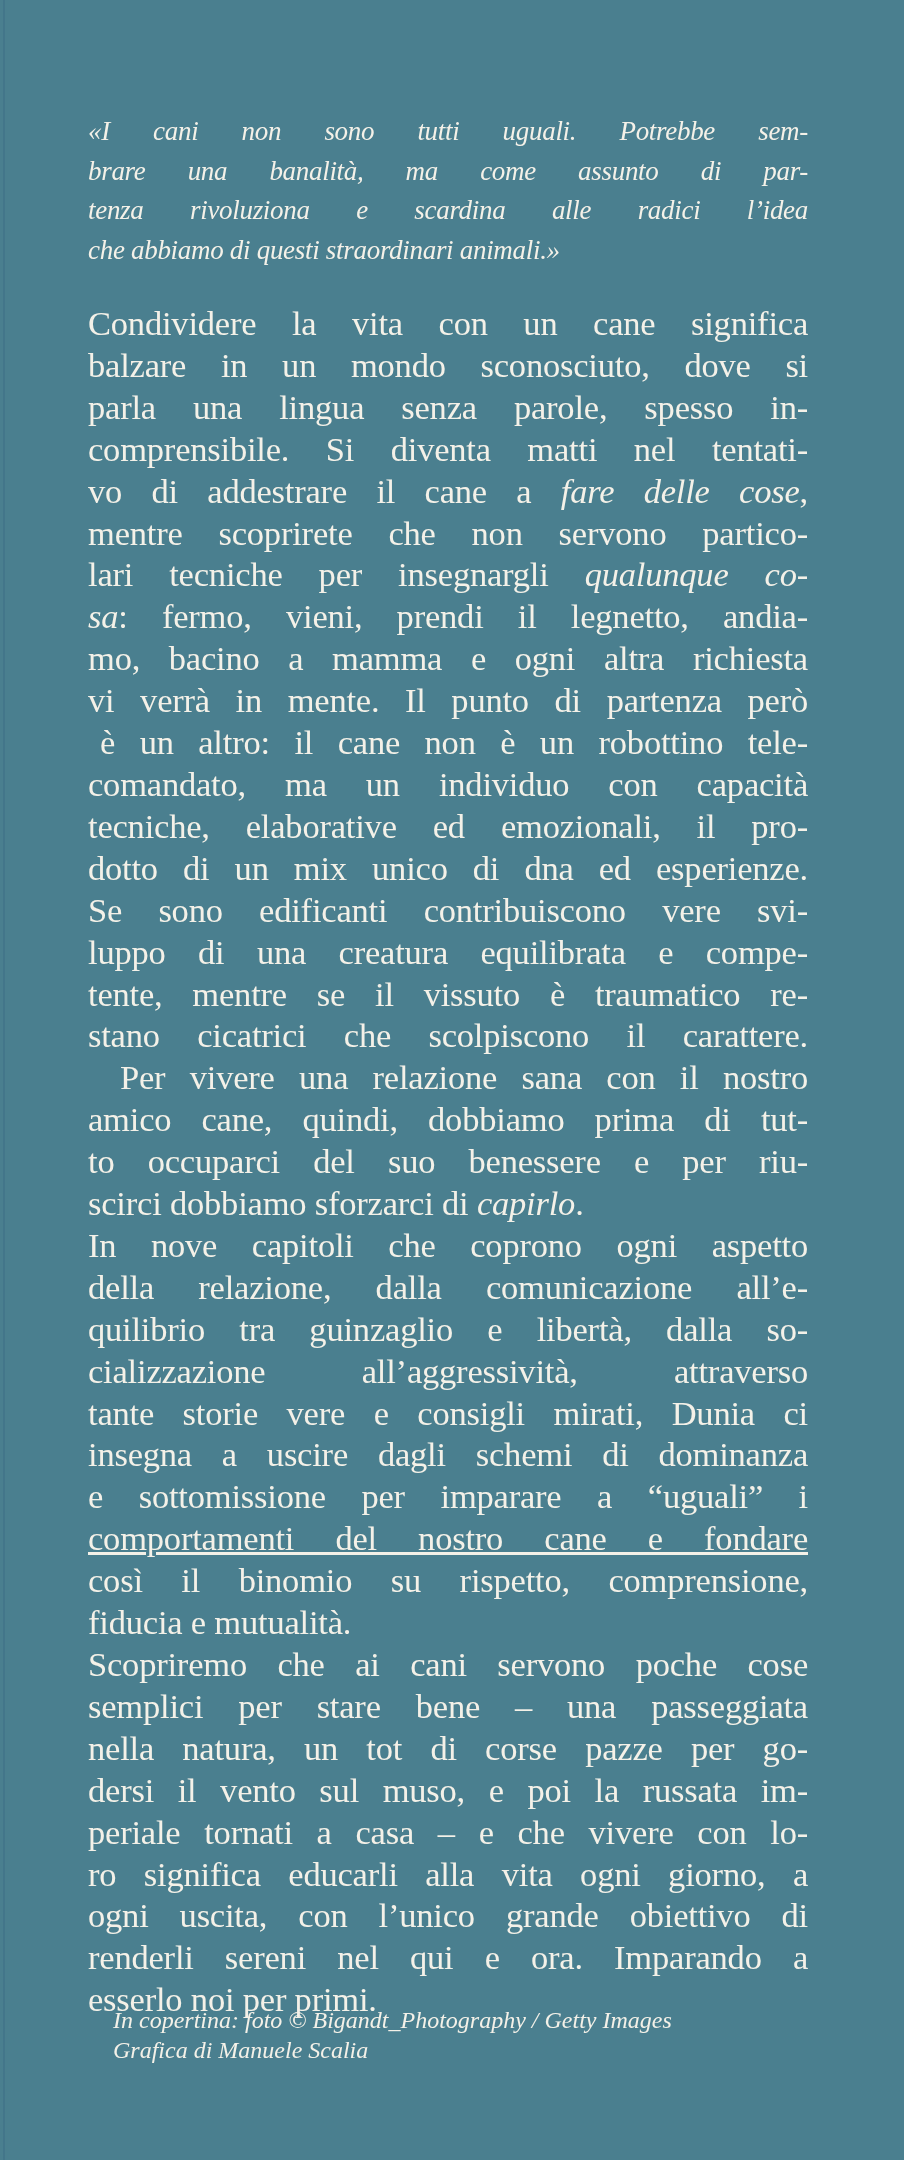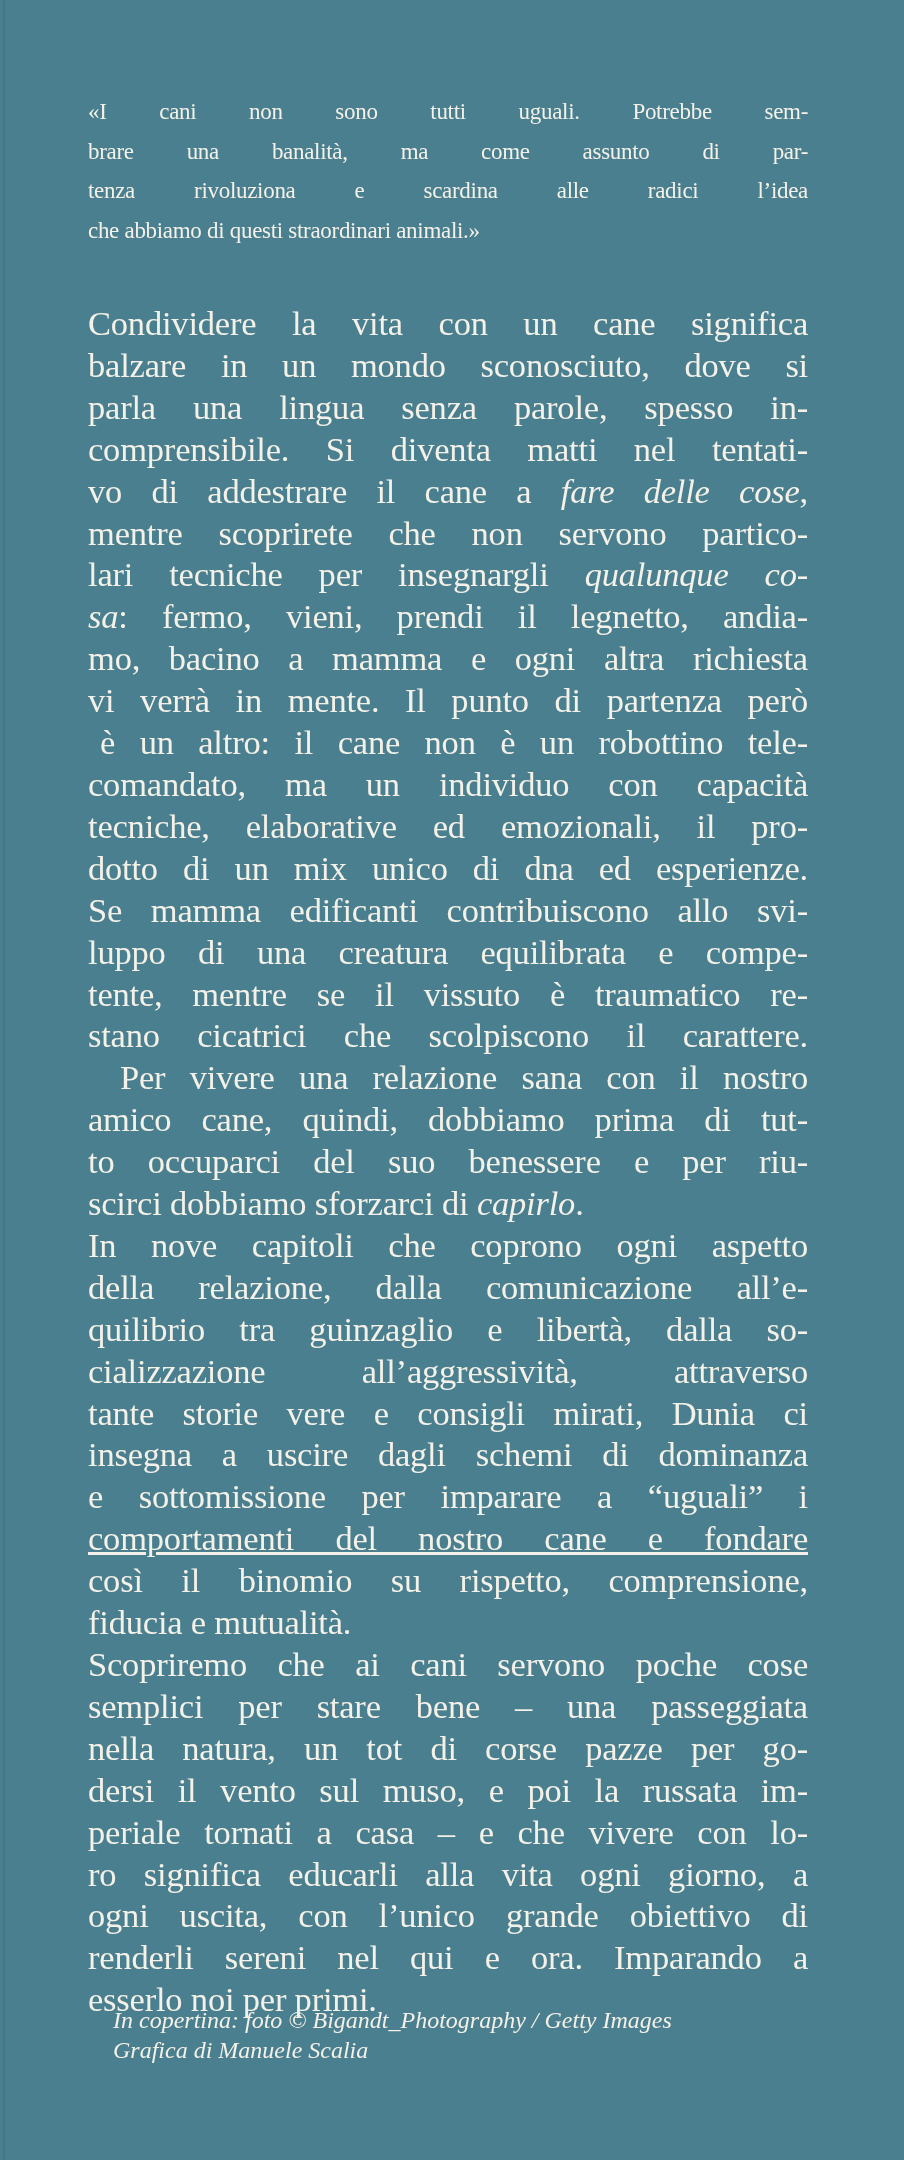--- a/index.html
+++ b/index.html
@@ -32,22 +32,23 @@
     display: block;
     white-space: nowrap;
     text-align: justify;
     text-align-last: justify;
     overflow: visible;
   }
   .line.last {
     text-align-last: left;
   }
   .quote {
-    top: 92px;
-    font-size: 23px;
+    top: 112px;
+    font-style: italic;
+    font-size: 27px;
     line-height: 39.6px;
     letter-spacing: -0.3px;
   }
   .body-text {
     top: 303px;
     font-size: 34.5px;
     line-height: 41.9px;
     letter-spacing: -0.2px;
   }
   .body-text i {
@@ -87,21 +88,21 @@
       <span class="line"><span style="white-space: nowrap; display: inline; word-spacing: 0.00195312px;"><span>vo di addestrare il cane a </span><i>fare delle cose</i><span>,</span></span></span>
       <span class="line"><span style="white-space: nowrap; display: inline;">mentre scoprirete che non servono partico-</span></span>
       <span class="line"><span style="white-space: nowrap; display: inline;"><span>lari tecniche per insegnargli </span><i>qualunque co-</i><span></span></span></span>
       <span class="line"><span style="white-space: nowrap; display: inline;"><span></span><i>sa</i><span>: fermo, vieni, prendi il legnetto, andia-</span></span></span>
       <span class="line"><span style="white-space: nowrap; display: inline;">mo, bacino a mamma e ogni altra richiesta</span></span>
       <span class="line"><span style="white-space: nowrap; display: inline;">vi verrà in mente. Il punto di partenza però</span></span>
       <span class="line"><span style="white-space: nowrap; display: inline; margin-left: 12px;">è un altro: il cane non è un robottino tele-</span></span>
       <span class="line"><span style="white-space: nowrap; display: inline;">comandato, ma un individuo con capacità</span></span>
       <span class="line"><span style="white-space: nowrap; display: inline;">tecniche, elaborative ed emozionali, il pro-</span></span>
       <span class="line"><span style="white-space: nowrap; display: inline;">dotto di un mix unico di dna ed esperienze.</span></span>
-      <span class="line"><span style="white-space: nowrap; display: inline;">Se mamma edificanti contribuiscono allo svi-</span></span>
+      <span class="line"><span style="white-space: nowrap; display: inline;">Se sono edificanti contribuiscono vere svi-</span></span>
       <span class="line"><span style="white-space: nowrap; display: inline;">luppo di una creatura equilibrata e compe-</span></span>
       <span class="line"><span style="white-space: nowrap; display: inline;">tente, mentre se il vissuto è traumatico re-</span></span>
       <span class="line"><span style="white-space: nowrap; display: inline;">stano cicatrici che scolpiscono il carattere.</span></span>
       <span class="line"><span style="white-space: nowrap; display: inline; margin-left: 32px;">Per vivere una relazione sana con il nostro</span></span>
       <span class="line"><span style="white-space: nowrap; display: inline;">amico cane, quindi, dobbiamo prima di tut-</span></span>
       <span class="line"><span style="white-space: nowrap; display: inline;">to occuparci del suo benessere e per riu-</span></span>
       <span class="line last"><span>scirci dobbiamo sforzarci di </span><i>capirlo</i><span>.</span></span>
     </div>
     <div>
       <span class="line"><span style="white-space: nowrap; display: inline;">In nove capitoli che coprono ogni aspetto</span></span>

